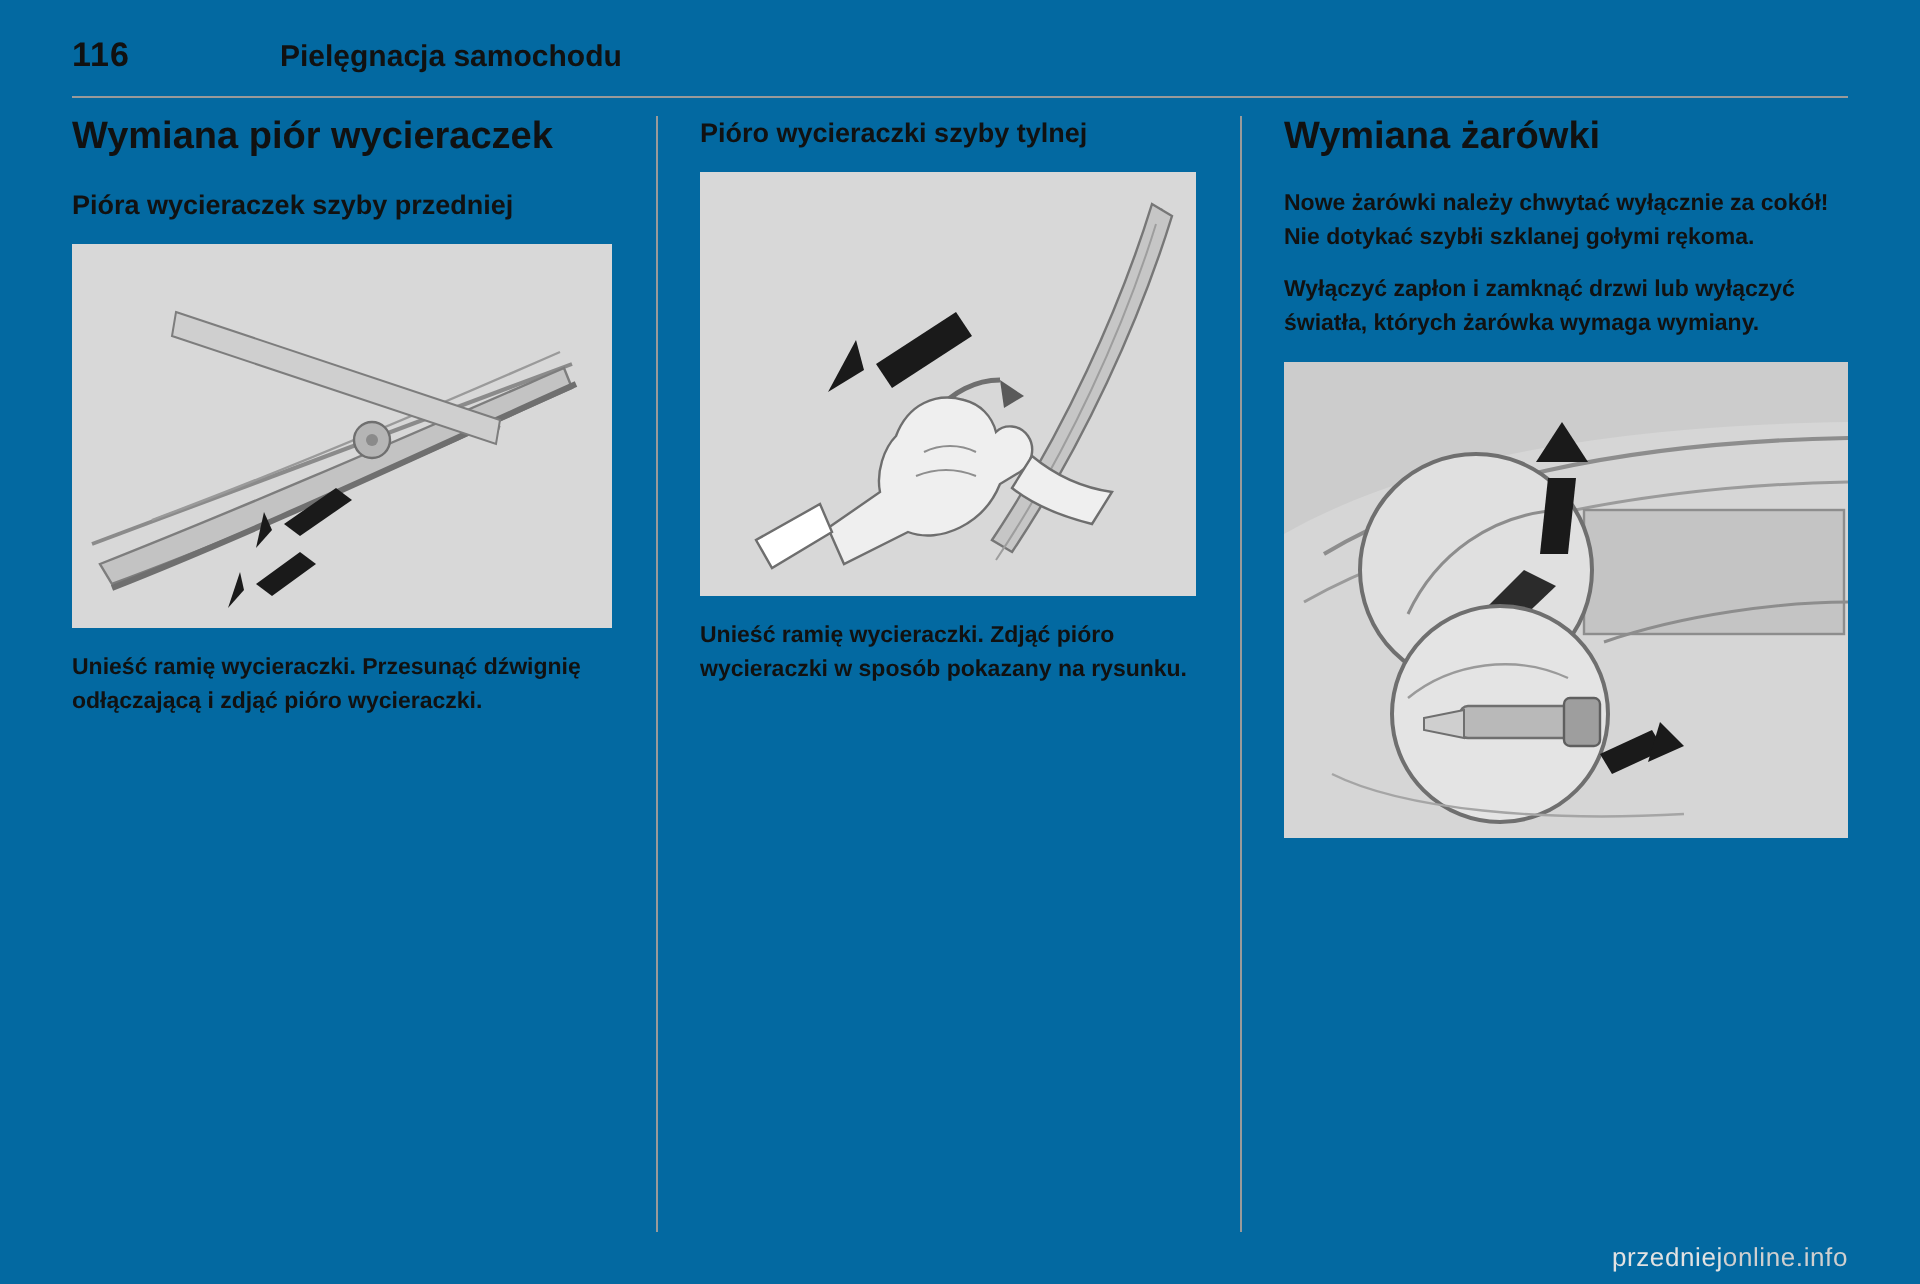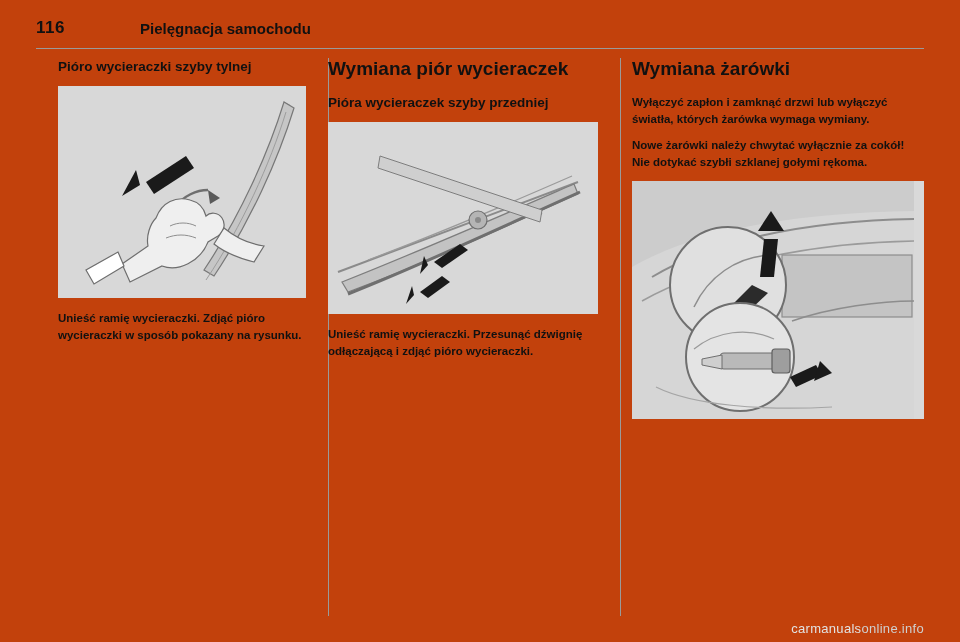--- a/index.html
+++ b/index.html
@@ -10,21 +10,21 @@
   body {
     width: 960px;
     height: 642px;
     font-family: "Liberation Sans", sans-serif;
     overflow: hidden;
   }
   .page {
     position: relative;
     width: 960px;
     height: 642px;
-    background: #c2410c;
+    background: #0369a1;
     box-sizing: border-box;
   }
   .page-inner {
     position: absolute;
     left: 36px;
     top: 18px;
     right: 36px;
     bottom: 26px;
   }
   
@@ -64,21 +64,21 @@
     right: 0;
     bottom: 0;
     display: flex;
   }
   .col {
     position: relative;
     box-sizing: border-box;
   }
   .col1 { width: 292px; padding-right: 22px; }
   .col2 { width: 292px; padding-right: 22px; padding-left: 22px; }
-  .col3 { width: 304px; padding-left: 12px; }
+  .col3 { width: 304px; padding-left: 22px; }
   .col-divider {
     position: absolute;
     top: 0;
     bottom: 0;
     width: 0;
     border-left: 1px solid #9a9a9a;
   }
   .div1 { left: 292px; }
   .div2 { left: 584px; }
 
@@ -135,46 +135,20 @@
 
     <div class="header">
       <div class="page-number">116</div>
       <div class="header-title">Pielęgnacja samochodu</div>
       <div class="header-rule"></div>
     </div>
 
     <div class="columns">
       <div class="col-divider div1"></div>
       <div class="col-divider div2"></div>
-
-      <div class="col col2">
-        <h2 class="sub-title">Pióro wycieraczki szyby tylnej</h2>
-        <div class="figure fig2">
-          <svg width="248" height="212" viewBox="0 0 248 212">
-            <rect x="0" y="0" width="248" height="212" fill="#d8d8d8"></rect>
-            <path d="M230 18 C214 70 186 132 150 186" stroke="#7a7a7a" stroke-width="3" fill="none"></path>
-            <path d="M236 22 C220 74 192 136 156 190 L146 184 C182 130 210 68 226 16 Z" fill="#c6c6c6" stroke="#777" stroke-width="1.2"></path>
-            <path d="M228 26 C212 78 184 140 148 194" stroke="#9d9d9d" stroke-width="1" fill="none"></path>
-            <path d="M118 120 C126 110 138 104 150 104" stroke="#6f6f6f" stroke-width="2.5" fill="none"></path>
-            <path d="M150 104 L162 112 L152 118 Z" fill="#5a5a5a"></path>
-            <g fill="#1a1a1a">
-              <path d="M128 70 L88 96 L96 108 L136 82 Z"></path>
-              <path d="M82 99 L78 84 L64 110 Z"></path>
-            </g>
-            <g fill="#efefef" stroke="#6e6e6e" stroke-width="1.2">
-              <path d="M98 132 C104 116 118 110 132 114 C140 116 146 122 148 130 C152 126 160 126 164 132 C168 138 166 146 160 150 L150 156 C142 176 120 186 104 180 L72 196 L64 178 L90 160 C88 150 92 138 98 132 Z"></path>
-              <path d="M196 176 C180 172 166 166 156 158 L166 142 C178 152 192 158 206 160 Z"></path>
-            </g>
-            <path d="M66 180 L36 198 L28 184 L60 166 Z" fill="#fff" stroke="#6e6e6e" stroke-width="1.2"></path>
-            <path d="M112 140 C120 136 130 136 138 140" stroke="#8e8e8e" stroke-width="1" fill="none"></path>
-            <path d="M108 152 C118 148 128 148 138 152" stroke="#8e8e8e" stroke-width="1" fill="none"></path>
-          </svg>
-        </div>
-        <p class="body">Unieść ramię wycieraczki. Zdjąć pióro wycieraczki w sposób pokazany na rysunku.</p>
-      </div>
 
       <div class="col col1">
         <h1 class="section-title">Wymiana piór wycieraczek</h1>
         <h2 class="sub-title">Pióra wycieraczek szyby przedniej</h2>
         <div class="figure fig1">
           <svg width="270" height="192" viewBox="0 0 270 192">
             <rect x="0" y="0" width="270" height="192" fill="#d8d8d8"></rect>
             <path d="M10 150 L250 60" stroke="#8b8b8b" stroke-width="2" fill="none"></path>
             <path d="M14 160 C90 130 170 95 246 62 L250 72 C174 106 96 142 20 170 Z" fill="#c3c3c3" stroke="#7d7d7d" stroke-width="1.2"></path>
             <path d="M20 172 C96 142 176 104 252 70" stroke="#6f6f6f" stroke-width="3" fill="none"></path>
@@ -189,24 +163,50 @@
             </g>
             <g fill="#1a1a1a">
               <path d="M114 154 L92 170 L100 176 L122 160 Z"></path>
               <path d="M86 173 L84 164 L78 182 Z"></path>
             </g>
           </svg>
         </div>
         <p class="body">Unieść ramię wycieraczki. Przesunąć dźwignię odłączającą i zdjąć pióro wycieraczki.</p>
       </div>
 
+      <div class="col col2">
+        <h2 class="sub-title">Pióro wycieraczki szyby tylnej</h2>
+        <div class="figure fig2">
+          <svg width="248" height="212" viewBox="0 0 248 212">
+            <rect x="0" y="0" width="248" height="212" fill="#d8d8d8"></rect>
+            <path d="M230 18 C214 70 186 132 150 186" stroke="#7a7a7a" stroke-width="3" fill="none"></path>
+            <path d="M236 22 C220 74 192 136 156 190 L146 184 C182 130 210 68 226 16 Z" fill="#c6c6c6" stroke="#777" stroke-width="1.2"></path>
+            <path d="M228 26 C212 78 184 140 148 194" stroke="#9d9d9d" stroke-width="1" fill="none"></path>
+            <path d="M118 120 C126 110 138 104 150 104" stroke="#6f6f6f" stroke-width="2.5" fill="none"></path>
+            <path d="M150 104 L162 112 L152 118 Z" fill="#5a5a5a"></path>
+            <g fill="#1a1a1a">
+              <path d="M128 70 L88 96 L96 108 L136 82 Z"></path>
+              <path d="M82 99 L78 84 L64 110 Z"></path>
+            </g>
+            <g fill="#efefef" stroke="#6e6e6e" stroke-width="1.2">
+              <path d="M98 132 C104 116 118 110 132 114 C140 116 146 122 148 130 C152 126 160 126 164 132 C168 138 166 146 160 150 L150 156 C142 176 120 186 104 180 L72 196 L64 178 L90 160 C88 150 92 138 98 132 Z"></path>
+              <path d="M196 176 C180 172 166 166 156 158 L166 142 C178 152 192 158 206 160 Z"></path>
+            </g>
+            <path d="M66 180 L36 198 L28 184 L60 166 Z" fill="#fff" stroke="#6e6e6e" stroke-width="1.2"></path>
+            <path d="M112 140 C120 136 130 136 138 140" stroke="#8e8e8e" stroke-width="1" fill="none"></path>
+            <path d="M108 152 C118 148 128 148 138 152" stroke="#8e8e8e" stroke-width="1" fill="none"></path>
+          </svg>
+        </div>
+        <p class="body">Unieść ramię wycieraczki. Zdjąć pióro wycieraczki w sposób pokazany na rysunku.</p>
+      </div>
+
       <div class="col col3">
         <h1 class="section-title">Wymiana żarówki</h1>
+        <p class="body">Nowe żarówki należy chwytać wyłącznie za cokół! Nie dotykać szybłi szklanej gołymi rękoma.</p>
         <p class="body">Wyłączyć zapłon i zamknąć drzwi lub wyłączyć światła, których żarówka wymaga wymiany.</p>
-        <p class="body">Nowe żarówki należy chwytać wyłącznie za cokół! Nie dotykać szybłi szklanej gołymi rękoma.</p>
         <div class="figure fig3">
           <svg width="282" height="238" viewBox="0 0 282 238">
             <rect x="0" y="0" width="282" height="238" fill="#d6d6d6"></rect>
             <path d="M0 86 C60 52 150 32 282 30 L282 0 L0 0 Z" fill="#cccccc"></path>
             <path d="M20 96 C80 60 170 40 282 38" stroke="#8d8d8d" stroke-width="2" fill="none"></path>
             <path d="M10 120 C70 86 170 62 282 60" stroke="#9b9b9b" stroke-width="1.5" fill="none"></path>
             <rect x="150" y="74" width="130" height="62" fill="#c4c4c4" stroke="#8d8d8d" stroke-width="1.2"></rect>
             <path d="M160 140 C200 126 250 120 282 120" stroke="#8d8d8d" stroke-width="1.5" fill="none"></path>
             <circle cx="96" cy="104" r="58" fill="#e0e0e0" stroke="#6f6f6f" stroke-width="2"></circle>
             <path d="M62 126 C76 96 104 76 138 74" stroke="#8d8d8d" stroke-width="1.5" fill="none"></path>
@@ -226,15 +226,15 @@
             </g>
             <path d="M24 206 C60 224 130 230 200 226" stroke="#a5a5a5" stroke-width="1.2" fill="none"></path>
           </svg>
         </div>
       </div>
 
     </div>
   </div>
 
   <div class="footer-brand">
-    <span>carmanuals</span><span class="dark">online.info</span>
+    <span>przedniej</span><span class="dark">online.info</span>
   </div>
 </div>
 
 </body></html>

